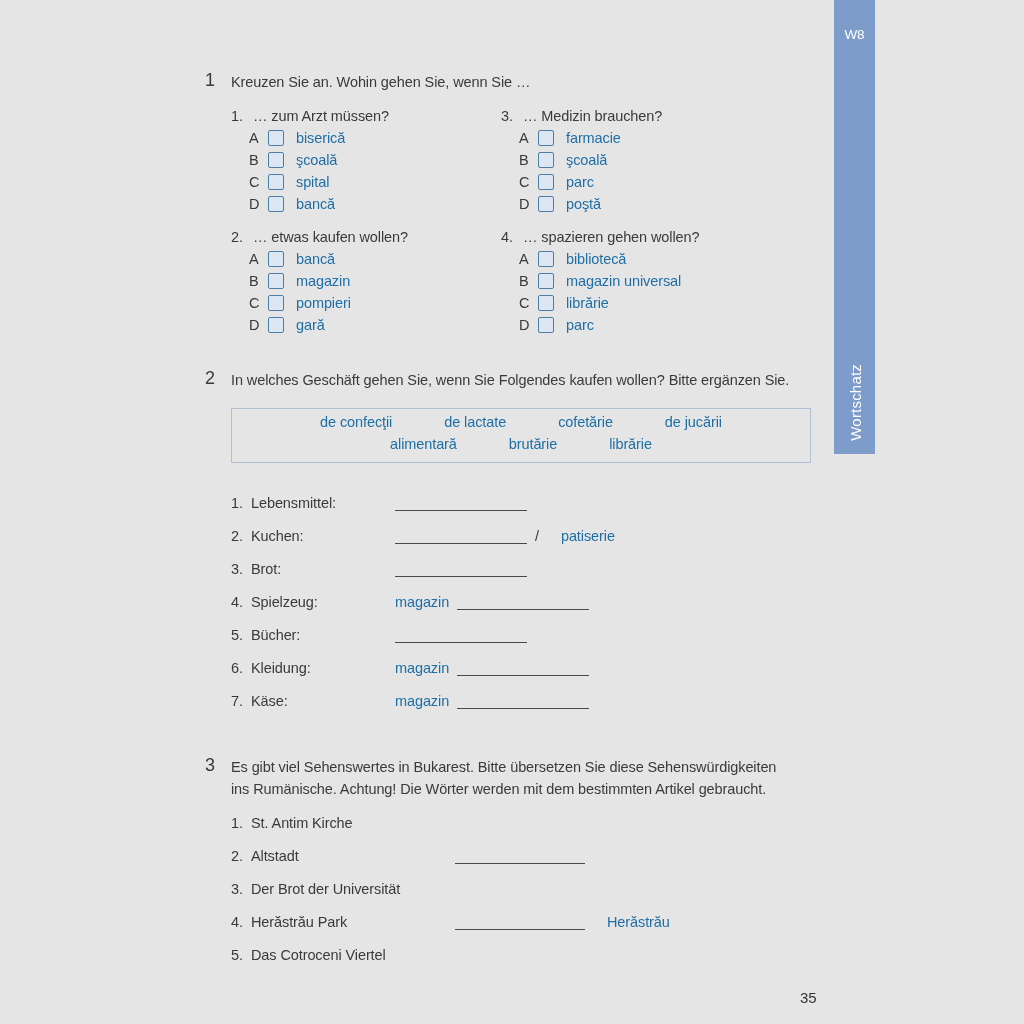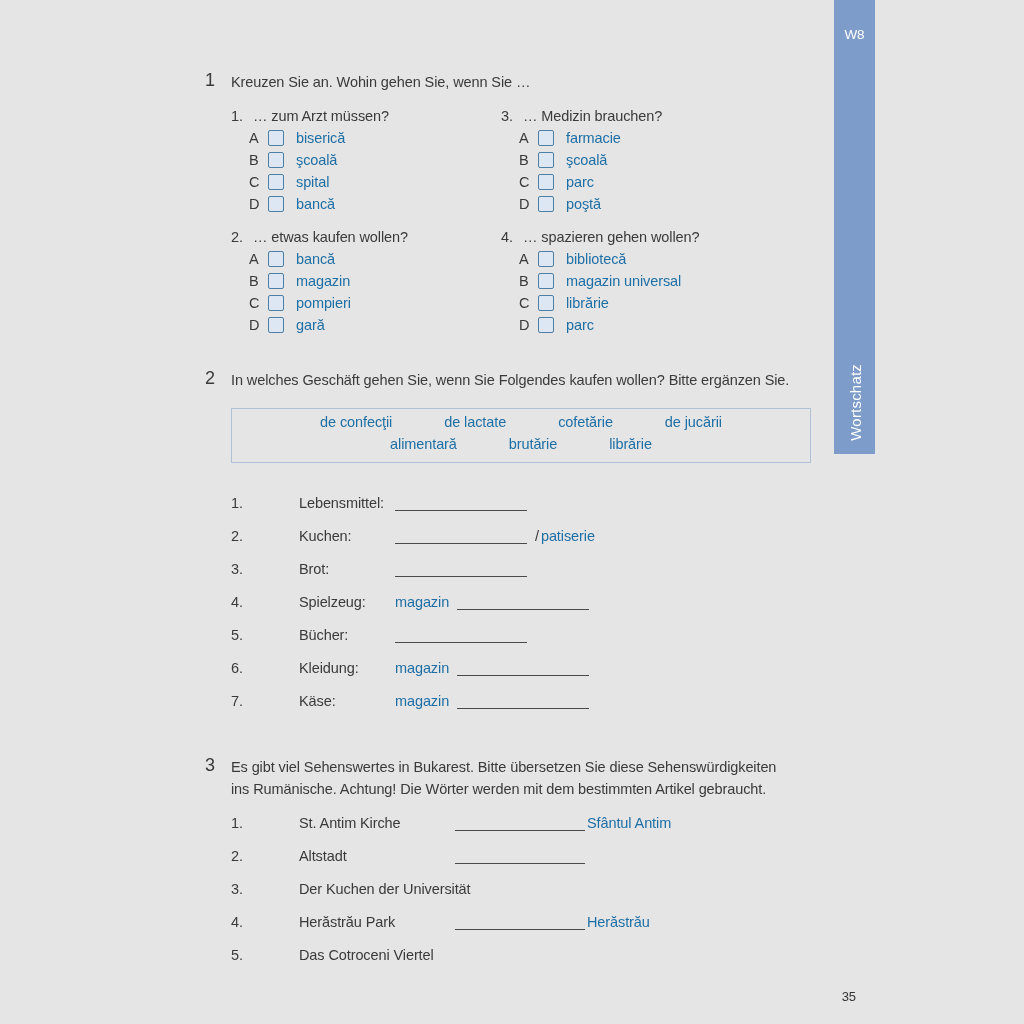--- a/index.html
+++ b/index.html
@@ -32,29 +32,29 @@
   }
   .opt-label { white-space:nowrap; }
   
   .wordbox { position:absolute; left:231px; top:408px; width:580px; height:55px; border:1px solid #b0c1d6; box-sizing:border-box; }
   .wb-row { height:22px; display:flex; justify-content:center; gap:52px; }
   .wb-row.first { margin-top:5px; }
   .wb-word { white-space:nowrap; }
   
   .fill-row { position:absolute; left:231px; height:22px; width:580px; display:flex; align-items:center; }
   .item-num { width:20px; }
-  .item-label { white-space:nowrap;margin-left:48px; }
+  .item-label { white-space:nowrap; }
   .fill-value { position:absolute; left:164px; top:0; height:22px; display:flex; align-items:center; }
   .fill-value.v3 { left:224px; }
   .blank { display:inline-block; width:132px; height:15px; border-bottom:1px solid #4a4a4a; }
   .blank.b3 { width:130px; }
   .prefix { margin-right:8px; white-space:nowrap; }
   .slash { margin-left:8px; color:#3a3a3a; }
-  .answer { margin-left:2px; white-space:nowrap; }
-  .pagenum { position:absolute; left:800px; top:989px; width:56px; text-align:right; font-size:13px; color:#333333; }
+  .answer { margin-left:22px; white-space:nowrap; }
+  .pagenum { position:absolute; left:800px; top:989px; width:56px; text-align:left; font-size:15px; color:#333333; }
 </style>
 </head>
 <body>
 
 <div class="page">
 
   <div class="tab">
     <div class="tab-code">W8</div>
     <div class="tab-label">Wortschatz</div>
   </div>
@@ -252,36 +252,32 @@
     </span>
   </div>
 
   <div class="ex-num" style="left:205px; top:755px">3</div>
   <div class="ex-title" style="left:231px; top:781px">ins Rumänische. Achtung! Die Wörter werden mit dem bestimmten Artikel gebraucht.</div>
   <div class="ex-title" style="left:231px; top:759px">Es gibt viel Sehenswertes in Bukarest. Bitte übersetzen Sie diese Sehenswürdigkeiten</div>
 
   <div class="fill-row" style="top:812px">
     <span class="item-num">1.</span>
     <span class="item-label">St. Antim Kirche</span>
-    <span class="fill-value v3">
-      <span class="blank b3"></span>
-      <span class="answer blue">Sfântul Antim</span>
-    </span>
   </div>
   <div class="fill-row" style="top:845px">
     <span class="item-num">2.</span>
     <span class="item-label">Altstadt</span>
     <span class="fill-value v3">
       <span class="blank b3"></span>
 
     </span>
   </div>
   <div class="fill-row" style="top:878px">
     <span class="item-num">3.</span>
-    <span class="item-label">Der Kuchen der Universität</span>
+    <span class="item-label">Der Brot der Universität</span>
   </div>
   <div class="fill-row" style="top:911px">
     <span class="item-num">4.</span>
     <span class="item-label">Herăstrău Park</span>
     <span class="fill-value v3">
       <span class="blank b3"></span>
       <span class="answer blue">Herăstrău</span>
     </span>
   </div>
   <div class="fill-row" style="top:944px">

